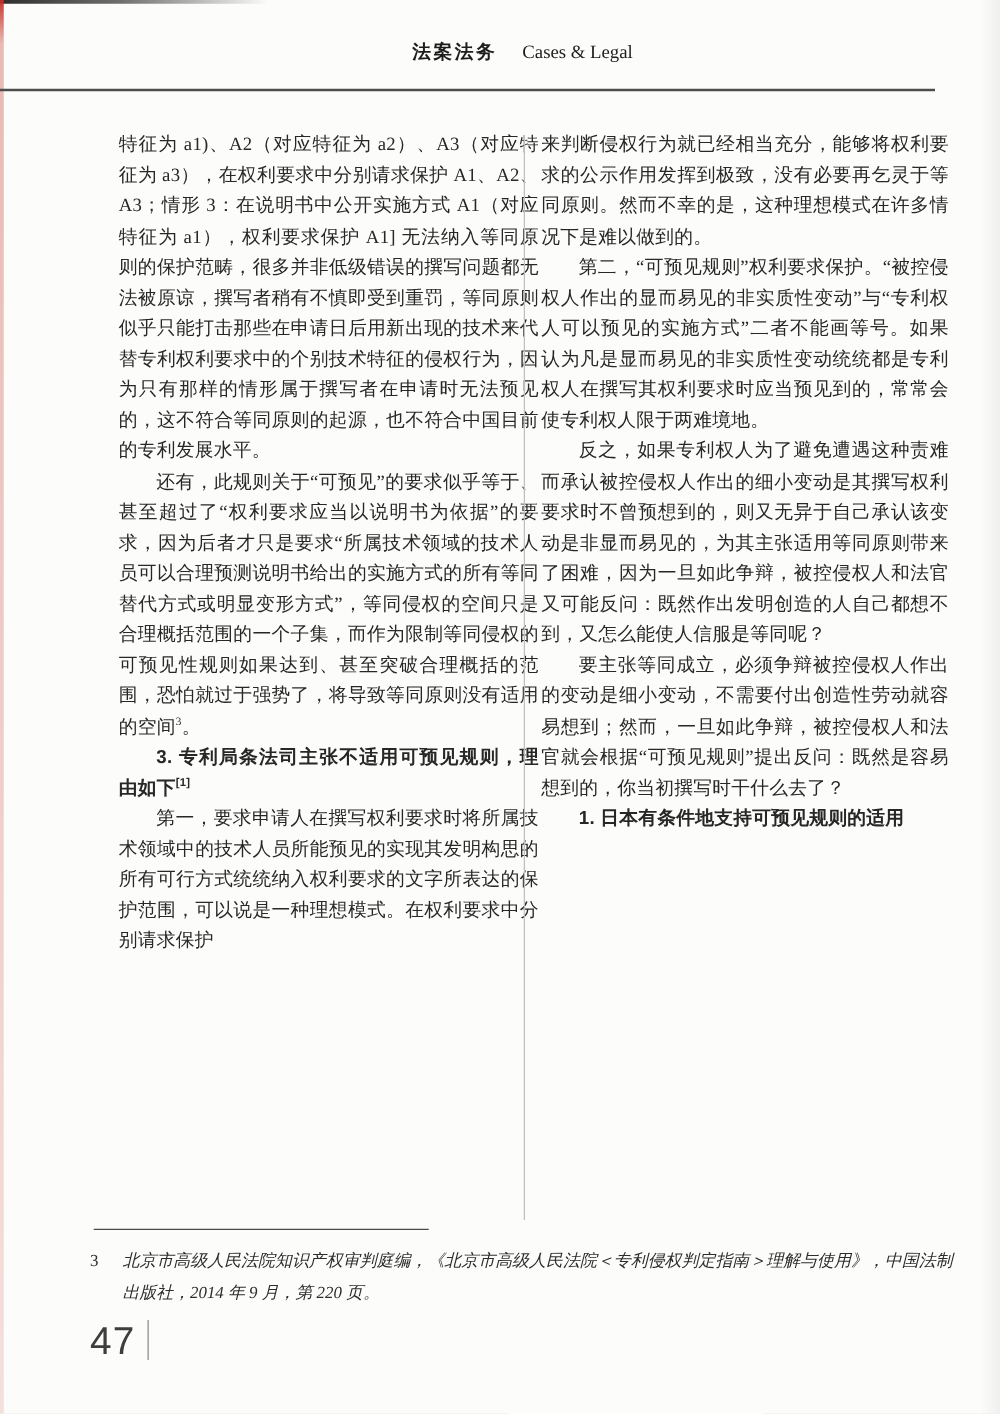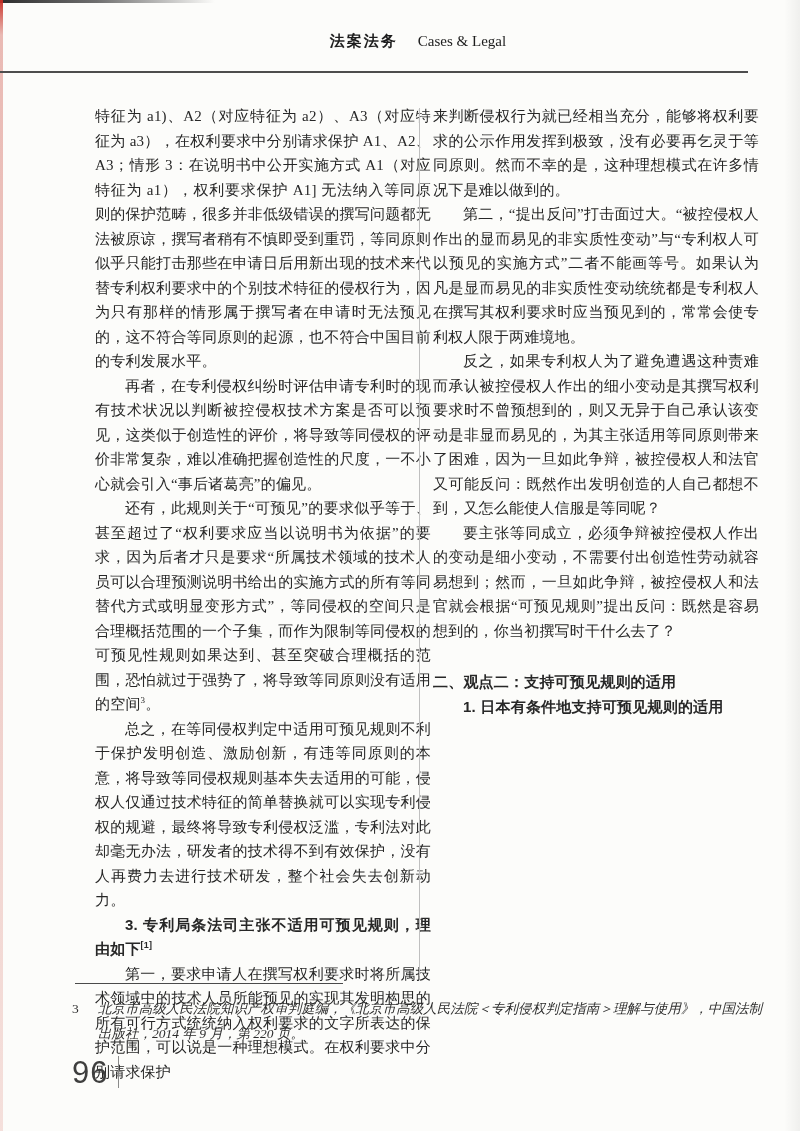--- a/index.html
+++ b/index.html
@@ -66,42 +66,39 @@
   <div class="edge-right"></div>
 
   <div class="hd">
     <span class="hd-cn">法案法务</span>
     <span class="hd-en">Cases &amp; Legal</span>
   </div>
   <div class="hd-rule"></div>
 
   <div class="col col-left">
     <p>特征为 a1)、A2（对应特征为 a2）、A3（对应特征为 a3），在权利要求中分别请求保护 A1、A2、A3；情形 3：在说明书中公开实施方式 A1（对应特征为 a1），权利要求保护 A1] 无法纳入等同原则的保护范畴，很多并非低级错误的撰写问题都无法被原谅，撰写者稍有不慎即受到重罚，等同原则似乎只能打击那些在申请日后用新出现的技术来代替专利权利要求中的个别技术特征的侵权行为，因为只有那样的情形属于撰写者在申请时无法预见的，这不符合等同原则的起源，也不符合中国目前的专利发展水平。</p>
-    <p class="indent">再者，在专利侵权纠纷时评估申请专利时的现有技术状况以判断被控侵权技术方案是否可以预见，这类似于创造性的评价，将导致等同侵权的评价非常复杂，难以准确把握创造性的尺度，一不小心就会引入“事后诸葛亮”的偏见。</p>
     <p class="indent"><span>还有，此规则关于“可预见”的要求似乎等于、甚至超过了“权利要求应当以说明书为依据”的要求，因为后者才只是要求“所属技术领域的技术人员可以合理预测说明书给出的实施方式的所有等同替代方式或明显变形方式”，等同侵权的空间只是合理概括范围的一个子集，而作为限制等同侵权的可预见性规则如果达到、甚至突破合理概括的范围，恐怕就过于强势了，将导致等同原则没有适用的空间</span><sup>3</sup><span>。</span></p>
-    <p class="indent">总之，在等同侵权判定中适用可预见规则不利于保护发明创造、激励创新，有违等同原则的本意，将导致等同侵权规则基本失去适用的可能，侵权人仅通过技术特征的简单替换就可以实现专利侵权的规避，最终将导致专利侵权泛滥，专利法对此却毫无办法，研发者的技术得不到有效保护，没有人再费力去进行技术研发，整个社会失去创新动力。</p>
     <p class="indent bold-head"><span>3. 专利局条法司主张不适用可预见规则，理由如下</span><sup>[1]</sup></p>
     <p class="indent">第一，要求申请人在撰写权利要求时将所属技术领域中的技术人员所能预见的实现其发明构思的所有可行方式统统纳入权利要求的文字所表达的保护范围，可以说是一种理想模式。在权利要求中分别请求保护</p>
   </div>
 
   <div class="col-divider"></div>
 
   <div class="col col-right">
     <p>来判断侵权行为就已经相当充分，能够将权利要求的公示作用发挥到极致，没有必要再乞灵于等同原则。然而不幸的是，这种理想模式在许多情况下是难以做到的。</p>
-    <p class="indent">第二，“提出反问”打击面过大。“被控侵权人作出的显而易见的非实质性变动”与“专利权人可以预见的实施方式”二者不能画等号。如果认为凡是显而易见的非实质性变动统统都是专利权人在撰写其权利要求时应当预见到的，常常会使专利权人限于两难境地。</p>
+    <p class="indent">第二，“可预见规则”权利要求保护。“被控侵权人作出的显而易见的非实质性变动”与“专利权人可以预见的实施方式”二者不能画等号。如果认为凡是显而易见的非实质性变动统统都是专利权人在撰写其权利要求时应当预见到的，常常会使专利权人限于两难境地。</p>
     <p class="indent">反之，如果专利权人为了避免遭遇这种责难而承认被控侵权人作出的细小变动是其撰写权利要求时不曾预想到的，则又无异于自己承认该变动是非显而易见的，为其主张适用等同原则带来了困难，因为一旦如此争辩，被控侵权人和法官又可能反问：既然作出发明创造的人自己都想不到，又怎么能使人信服是等同呢？</p>
     <p class="indent">要主张等同成立，必须争辩被控侵权人作出的变动是细小变动，不需要付出创造性劳动就容易想到；然而，一旦如此争辩，被控侵权人和法官就会根据“可预见规则”提出反问：既然是容易想到的，你当初撰写时干什么去了？</p>
-    <p class="section-h">二、观点二：支持可预见规则的适用</p>
     <p class="sub-h">1. 日本有条件地支持可预见规则的适用</p>
   </div>
 
   <div class="fn-rule"></div>
   <div class="footnote">
     <span class="fn-num">3</span>
     <span class="fn-text">北京市高级人民法院知识产权审判庭编，《北京市高级人民法院＜专利侵权判定指南＞理解与使用》，中国法制出版社，2014 年 9 月，第 220 页。</span>
   </div>
 
   <div class="ft">
-    <span class="pg">96</span>
+    <span class="pg">47</span>
     <span class="ft-div"></span>
   </div>
 
 </div>
 
 </body></html>

